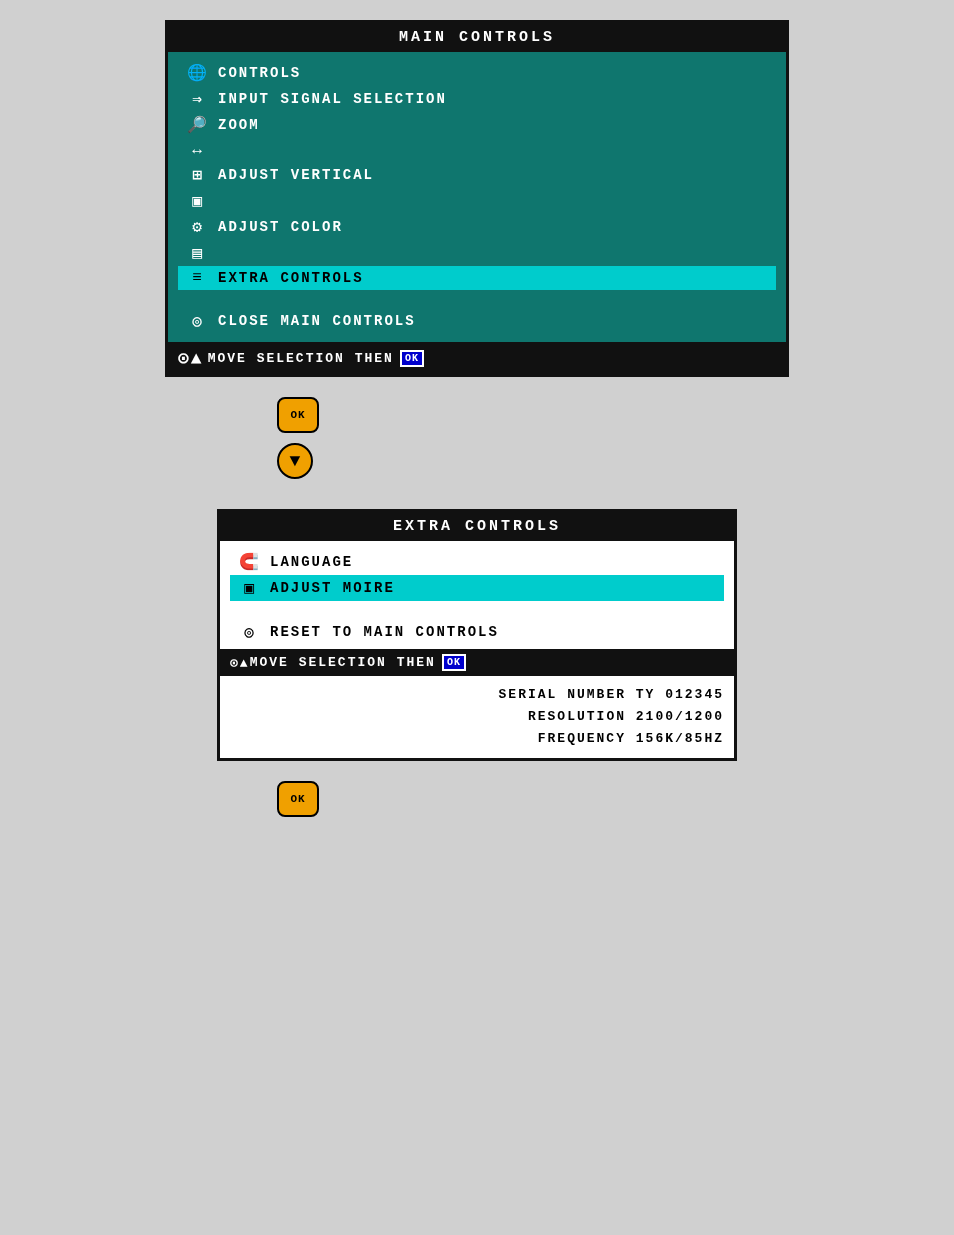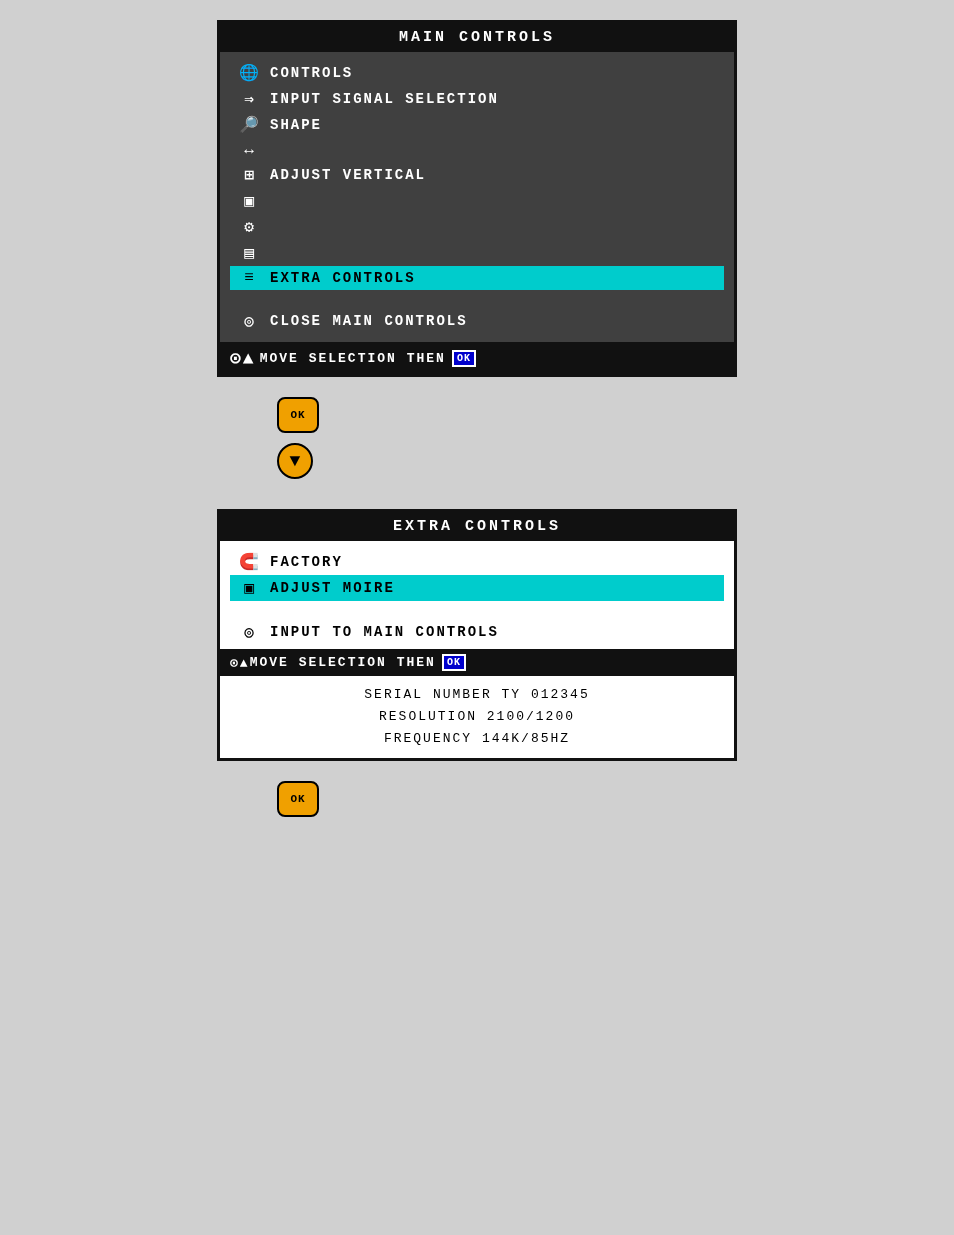--- a/index.html
+++ b/index.html
@@ -8,23 +8,23 @@
       font-family: 'Courier New', Courier, monospace;
       display: flex;
       flex-direction: column;
       align-items: center;
       padding: 20px;
       width: 954px;
       min-height: 1235px;
     }
 
     .main-panel {
-      width: 520px;
+      width: 624px;
       border: 3px solid #111;
-      background: #404040;
+      background: #0f766e;
       margin-bottom: 20px;
     }
 
     .panel-title {
       background: #111;
       color: #fff;
       text-align: center;
       padding: 6px 0;
       font-size: 15px;
       font-weight: bold;
@@ -235,24 +235,24 @@
       display: flex;
       align-items: center;
       color: #fff;
       font-size: 13px;
       letter-spacing: 2px;
       font-weight: bold;
     }
 
     .serial-info {
       padding: 8px 10px;
-      text-align: center;
+      text-align: right;
       font-size: 13px;
       letter-spacing: 2px;
-      font-weight: normal;
+      font-weight: bold;
       color: #000;
       line-height: 1.7;
     }
 
     .ok-float {
       display: flex;
       flex-direction: column;
       align-items: flex-start;
       width: 520px;
       padding-left: 60px;
@@ -268,34 +268,35 @@
     <div class="menu-item">
       <span class="icon">🌐</span>
       <span class="label">CONTROLS</span>
     </div>
     <div class="menu-item">
       <span class="icon">⇒</span>
       <span class="label">INPUT&nbsp;SIGNAL&nbsp;SELECTION</span>
     </div>
     <div class="menu-item">
       <span class="icon">🔎</span>
-      <span class="label">SHAPE</span>
+      <span class="label">ZOOM</span>
     </div>
     <div class="menu-item">
       <span class="icon">↔</span>
     </div>
     <div class="menu-item">
       <span class="icon">⊞</span>
       <span class="label">ADJUST&nbsp;VERTICAL</span>
     </div>
     <div class="menu-item">
       <span class="icon">▣</span>
     </div>
     <div class="menu-item">
       <span class="icon">⚙</span>
+      <span class="label">ADJUST&nbsp;COLOR</span>
     </div>
     <div class="menu-item">
       <span class="icon">▤</span>
     </div>
     <div class="menu-item highlighted">
       <span class="icon">≡</span>
       <span class="label">EXTRA&nbsp;CONTROLS</span>
     </div>
   </div>
 
@@ -323,47 +324,47 @@
     <span>▼</span>
   </div>
 </div>
 
 <div class="extra-panel">
   <div class="panel-title">EXTRA  CONTROLS</div>
 
   <div class="extra-menu-items">
     <div class="extra-menu-item">
       <span class="icon">🧲</span>
-      <span class="label">FACTORY</span>
+      <span class="label">LANGUAGE</span>
     </div>
     <div class="extra-menu-item highlighted">
       <span class="icon">▣</span>
       <span class="label">ADJUST&nbsp;MOIRE</span>
     </div>
   </div>
 
   <div class="extra-divider"></div>
 
   <div class="extra-close-section">
     <div class="extra-close-item">
       <span class="icon">◎</span>
-      <span>INPUT  TO  MAIN  CONTROLS</span>
+      <span>RESET  TO  MAIN  CONTROLS</span>
     </div>
   </div>
 
   <div class="extra-bottom-bar">
     <span class="icon">⊙▲</span>
     <span>MOVE  SELECTION  THEN</span>
     <span class="ok-badge">OK</span>
   </div>
 
   <div class="serial-info">
     <div>SERIAL  NUMBER  TY  012345</div>
     <div>RESOLUTION  2100/1200</div>
-    <div>FREQUENCY  144K/85HZ</div>
+    <div>FREQUENCY  156K/85HZ</div>
   </div>
 </div>
 
 <div class="ok-float">
   <div class="float-icon ok-style">
     <span>OK</span>
   </div>
 </div>
 
 </body></html>

